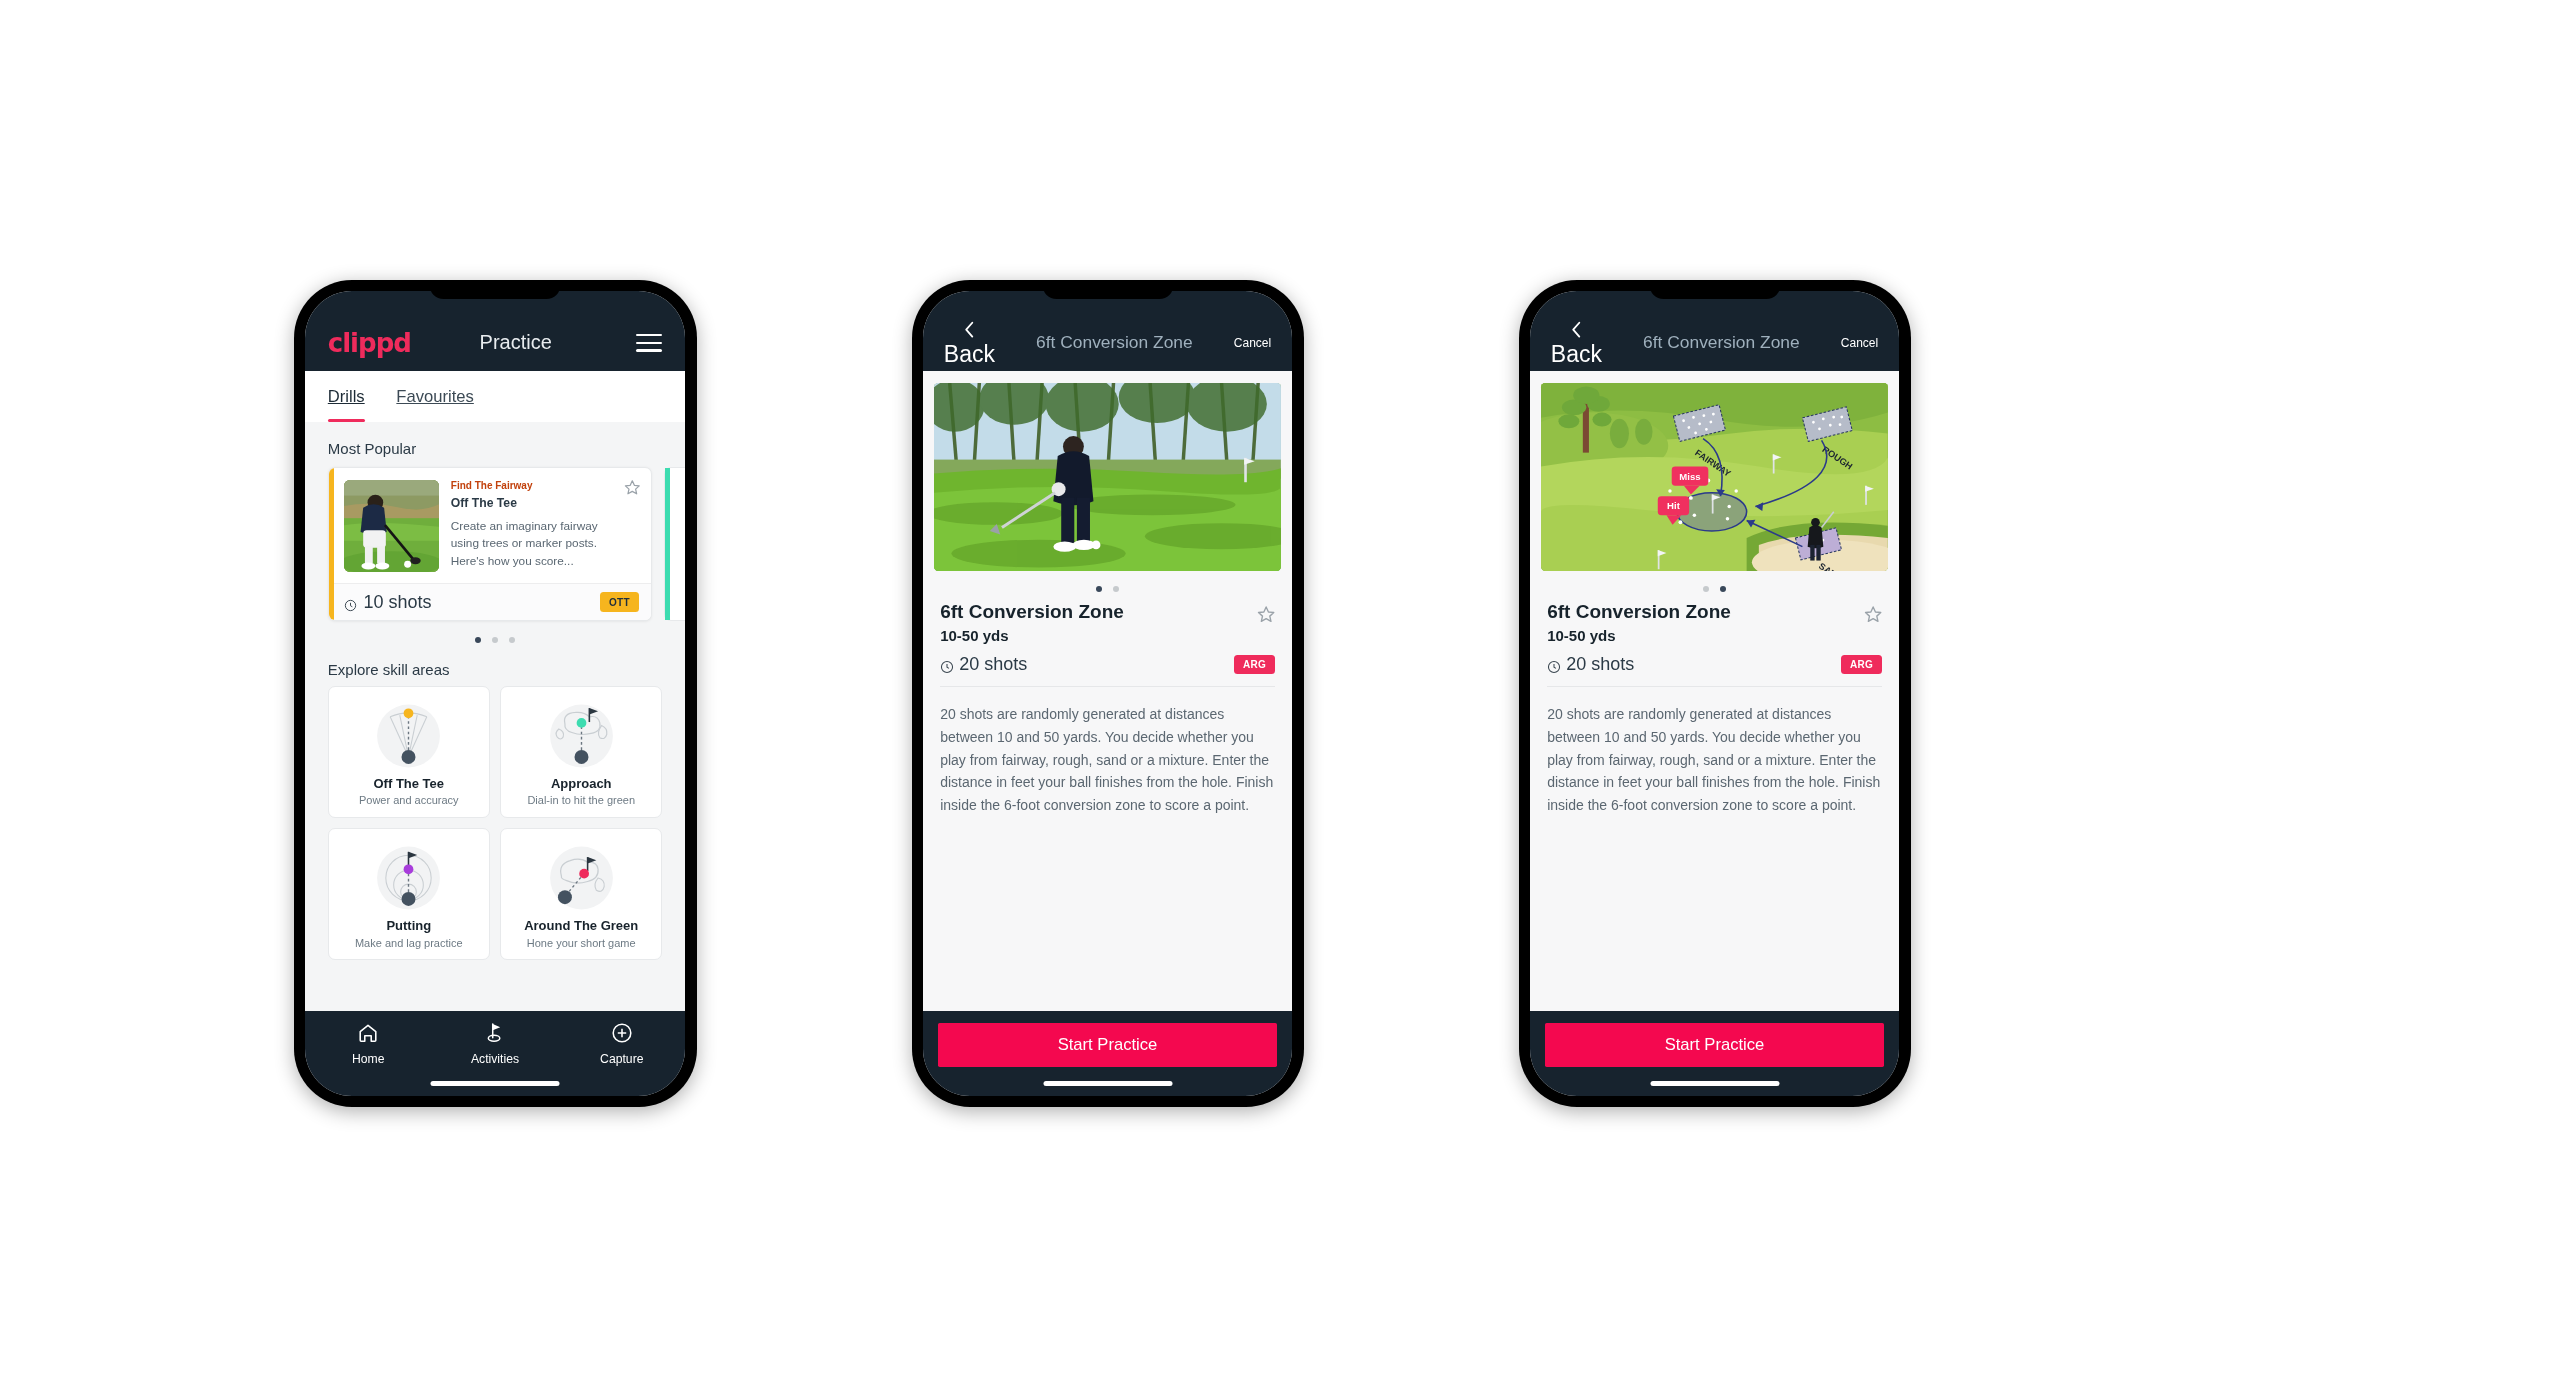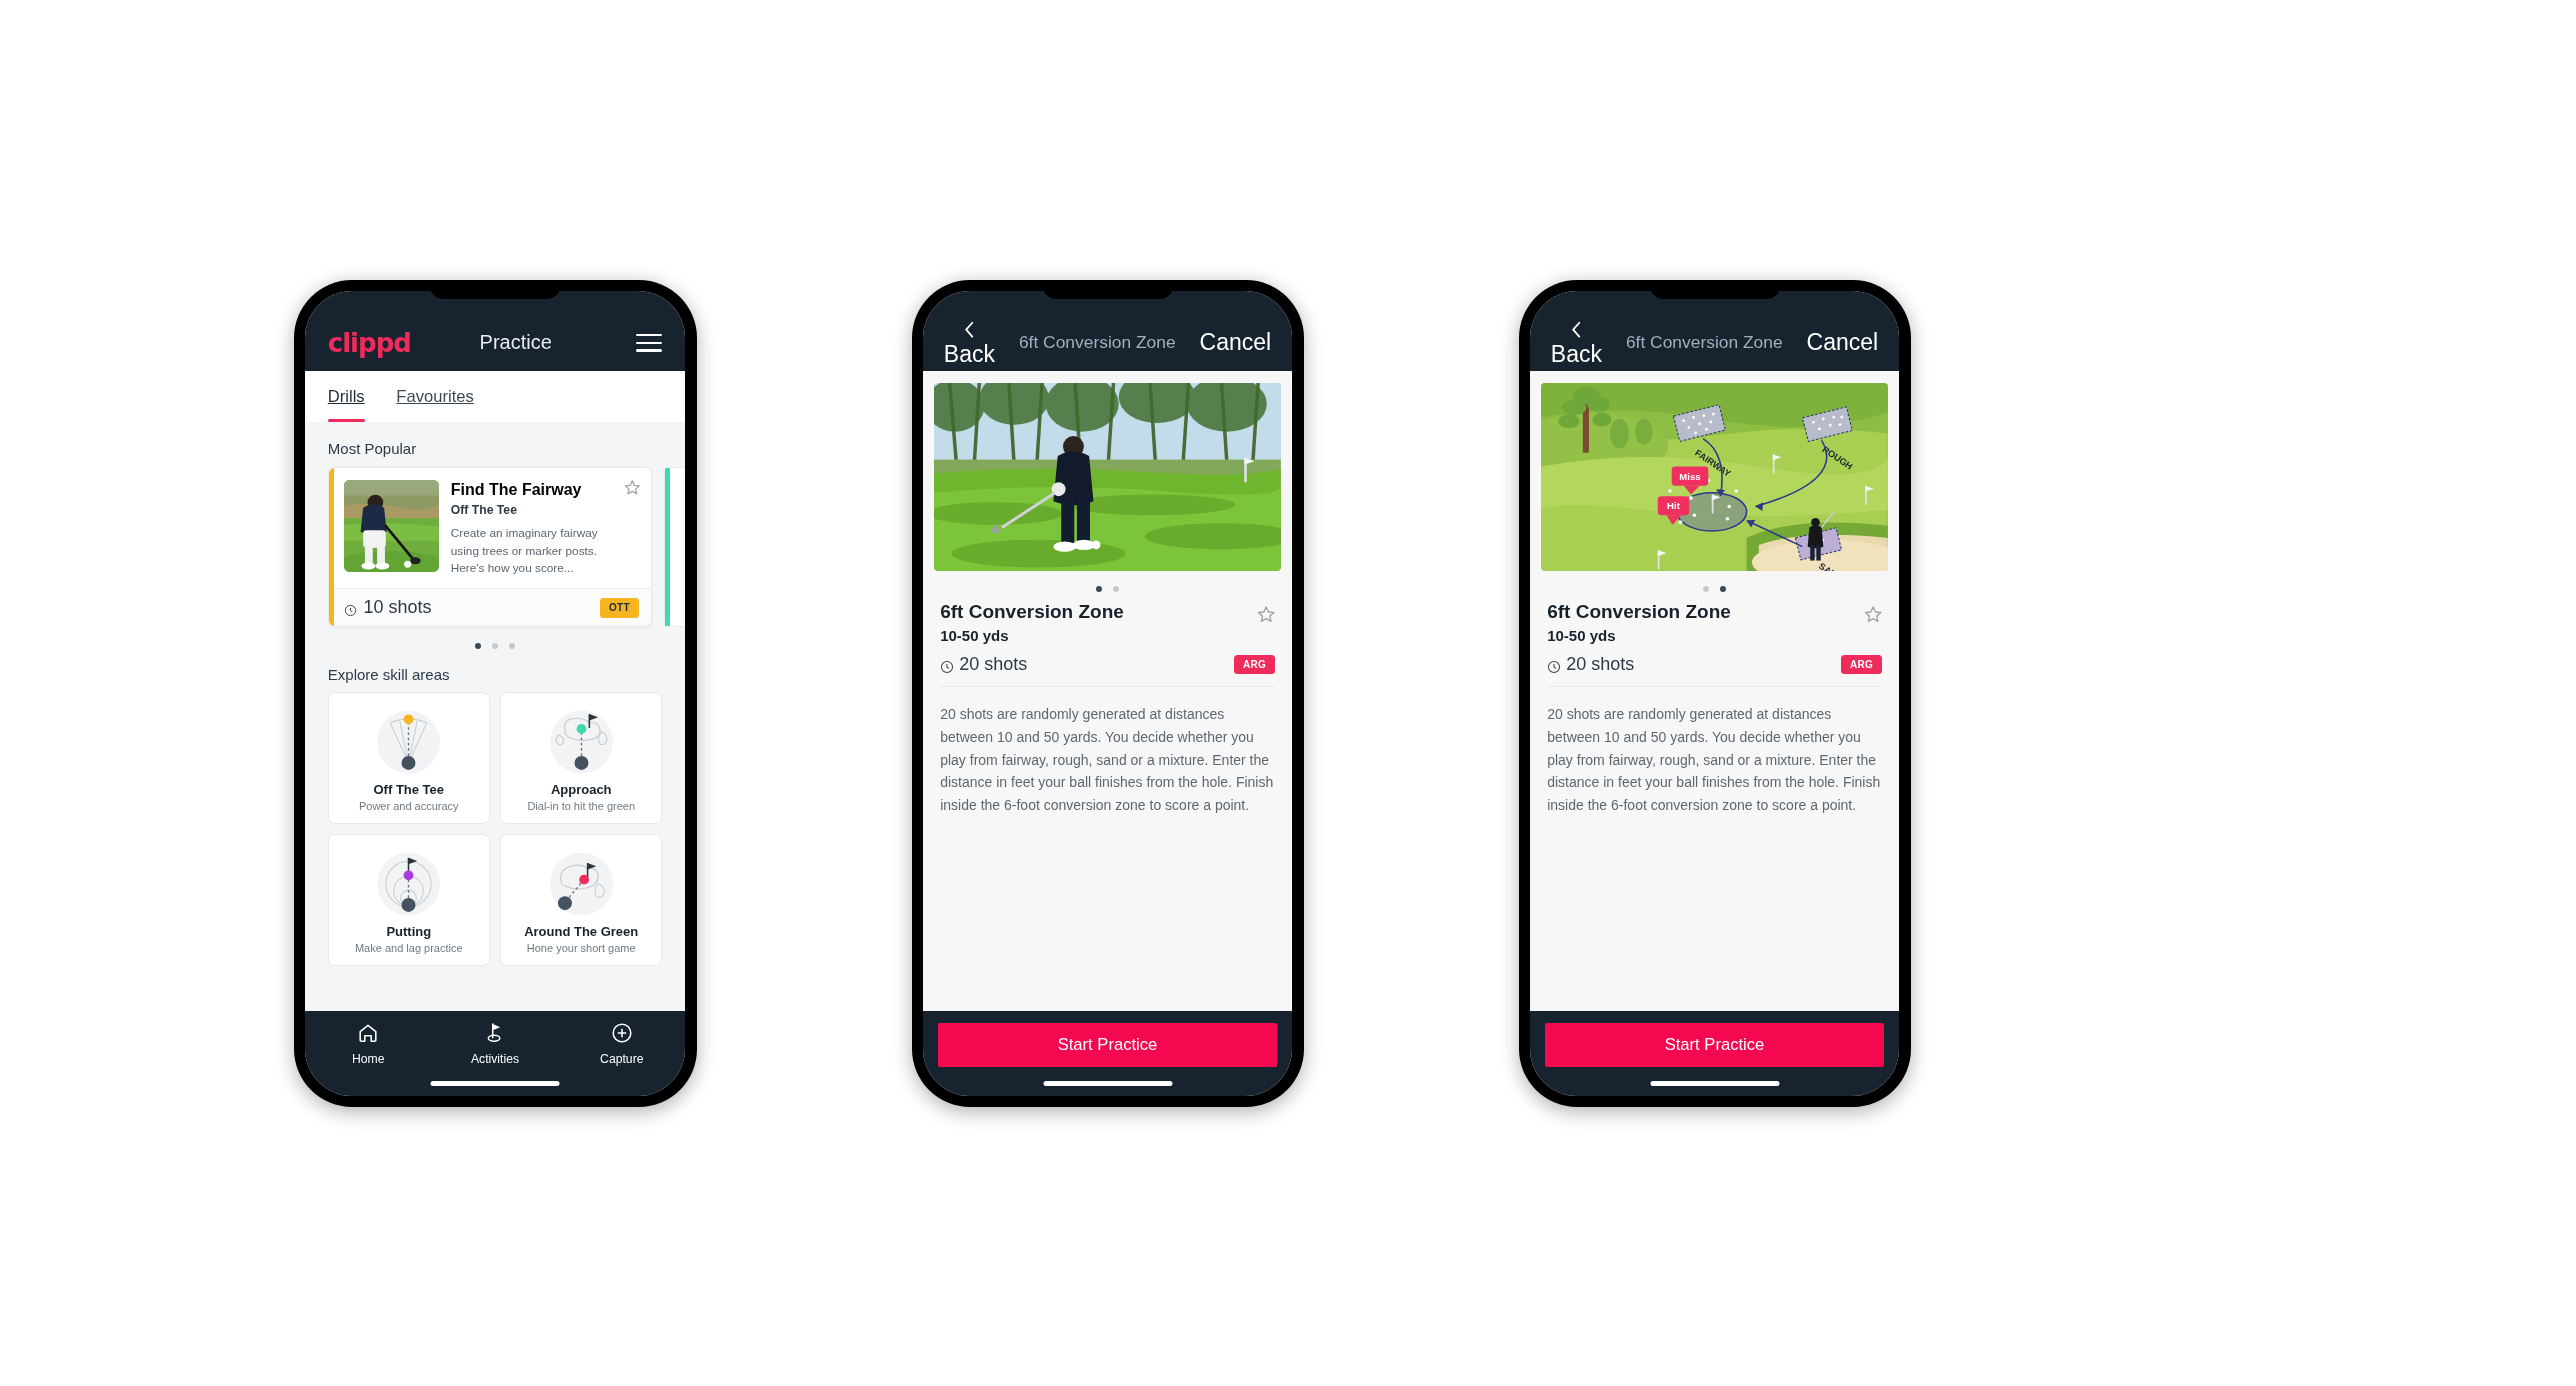--- a/index.html
+++ b/index.html
@@ -137,21 +137,21 @@
   .drill-top { display: flex; padding: 12.2px 10.5px 10.5px 15.7px; gap: 11.3px; }
   .thumb {
     width: 95px; height: 92px;
     border-radius: 6.1px;
     flex: none;
     overflow: hidden;
     position: relative;
     background: #6f8a3e;
   }
   .drill-info { flex: 1; min-width: 0; position: relative; padding-right: 21px; }
-  .drill-name { font-size: 16px; font-weight: 700; color: #000000; line-height: 1.2; }
+  .drill-name { font-size: 10px; font-weight: 700; color: #c2410c; line-height: 1.2; }
   .drill-cat { font-size: 12.2px; font-weight: 700; color: #2b3a46; margin-top: 3.5px; }
   .drill-desc { font-size: 11.8px; color: #5a6772; line-height: 1.5; margin-top: 7.8px; }
   .star {
     position: absolute; right: 0; top: -0.9px;
     width: 16.6px; height: 16.6px; cursor: pointer;
   }
   .drill-foot {
     border-top: 0.9px solid #ededee;
     display: flex; align-items: center; justify-content: space-between;
     padding: 7.8px 12.2px 7.8px 15.7px;
@@ -222,21 +222,21 @@
   .dheader {
     background: #17232e;
     height: 80px;
     display: flex; align-items: center;
     padding: 23px 21px 0 21px;
     flex: none;
   }
   .back { display: flex; align-items: center; gap: 7px; color: #ffffff; font-size: 23px; cursor: pointer; flex-direction: column; }
   .chev { width: 10.5px; height: 17.4px; flex: none; }
   .dtitle { flex: 1; text-align: center; color: #9fb0bd; font-size: 17.4px; }
-  .cancel { color: #ffffff; font-size: 23px; cursor: pointer; text-align: right; }
+  .cancel { color: #ffffff; font-size: 12px; cursor: pointer; text-align: right; }
 
   .dbody { flex: 1; background: #f7f7f8; display: flex; flex-direction: column; overflow: hidden; }
   .hero {
     margin: 11.3px 11.3px 0 11.3px;
     height: 188px;
     border-radius: 4.4px;
     overflow: hidden;
     position: relative;
     flex: none;
     background: #7ea83c;

